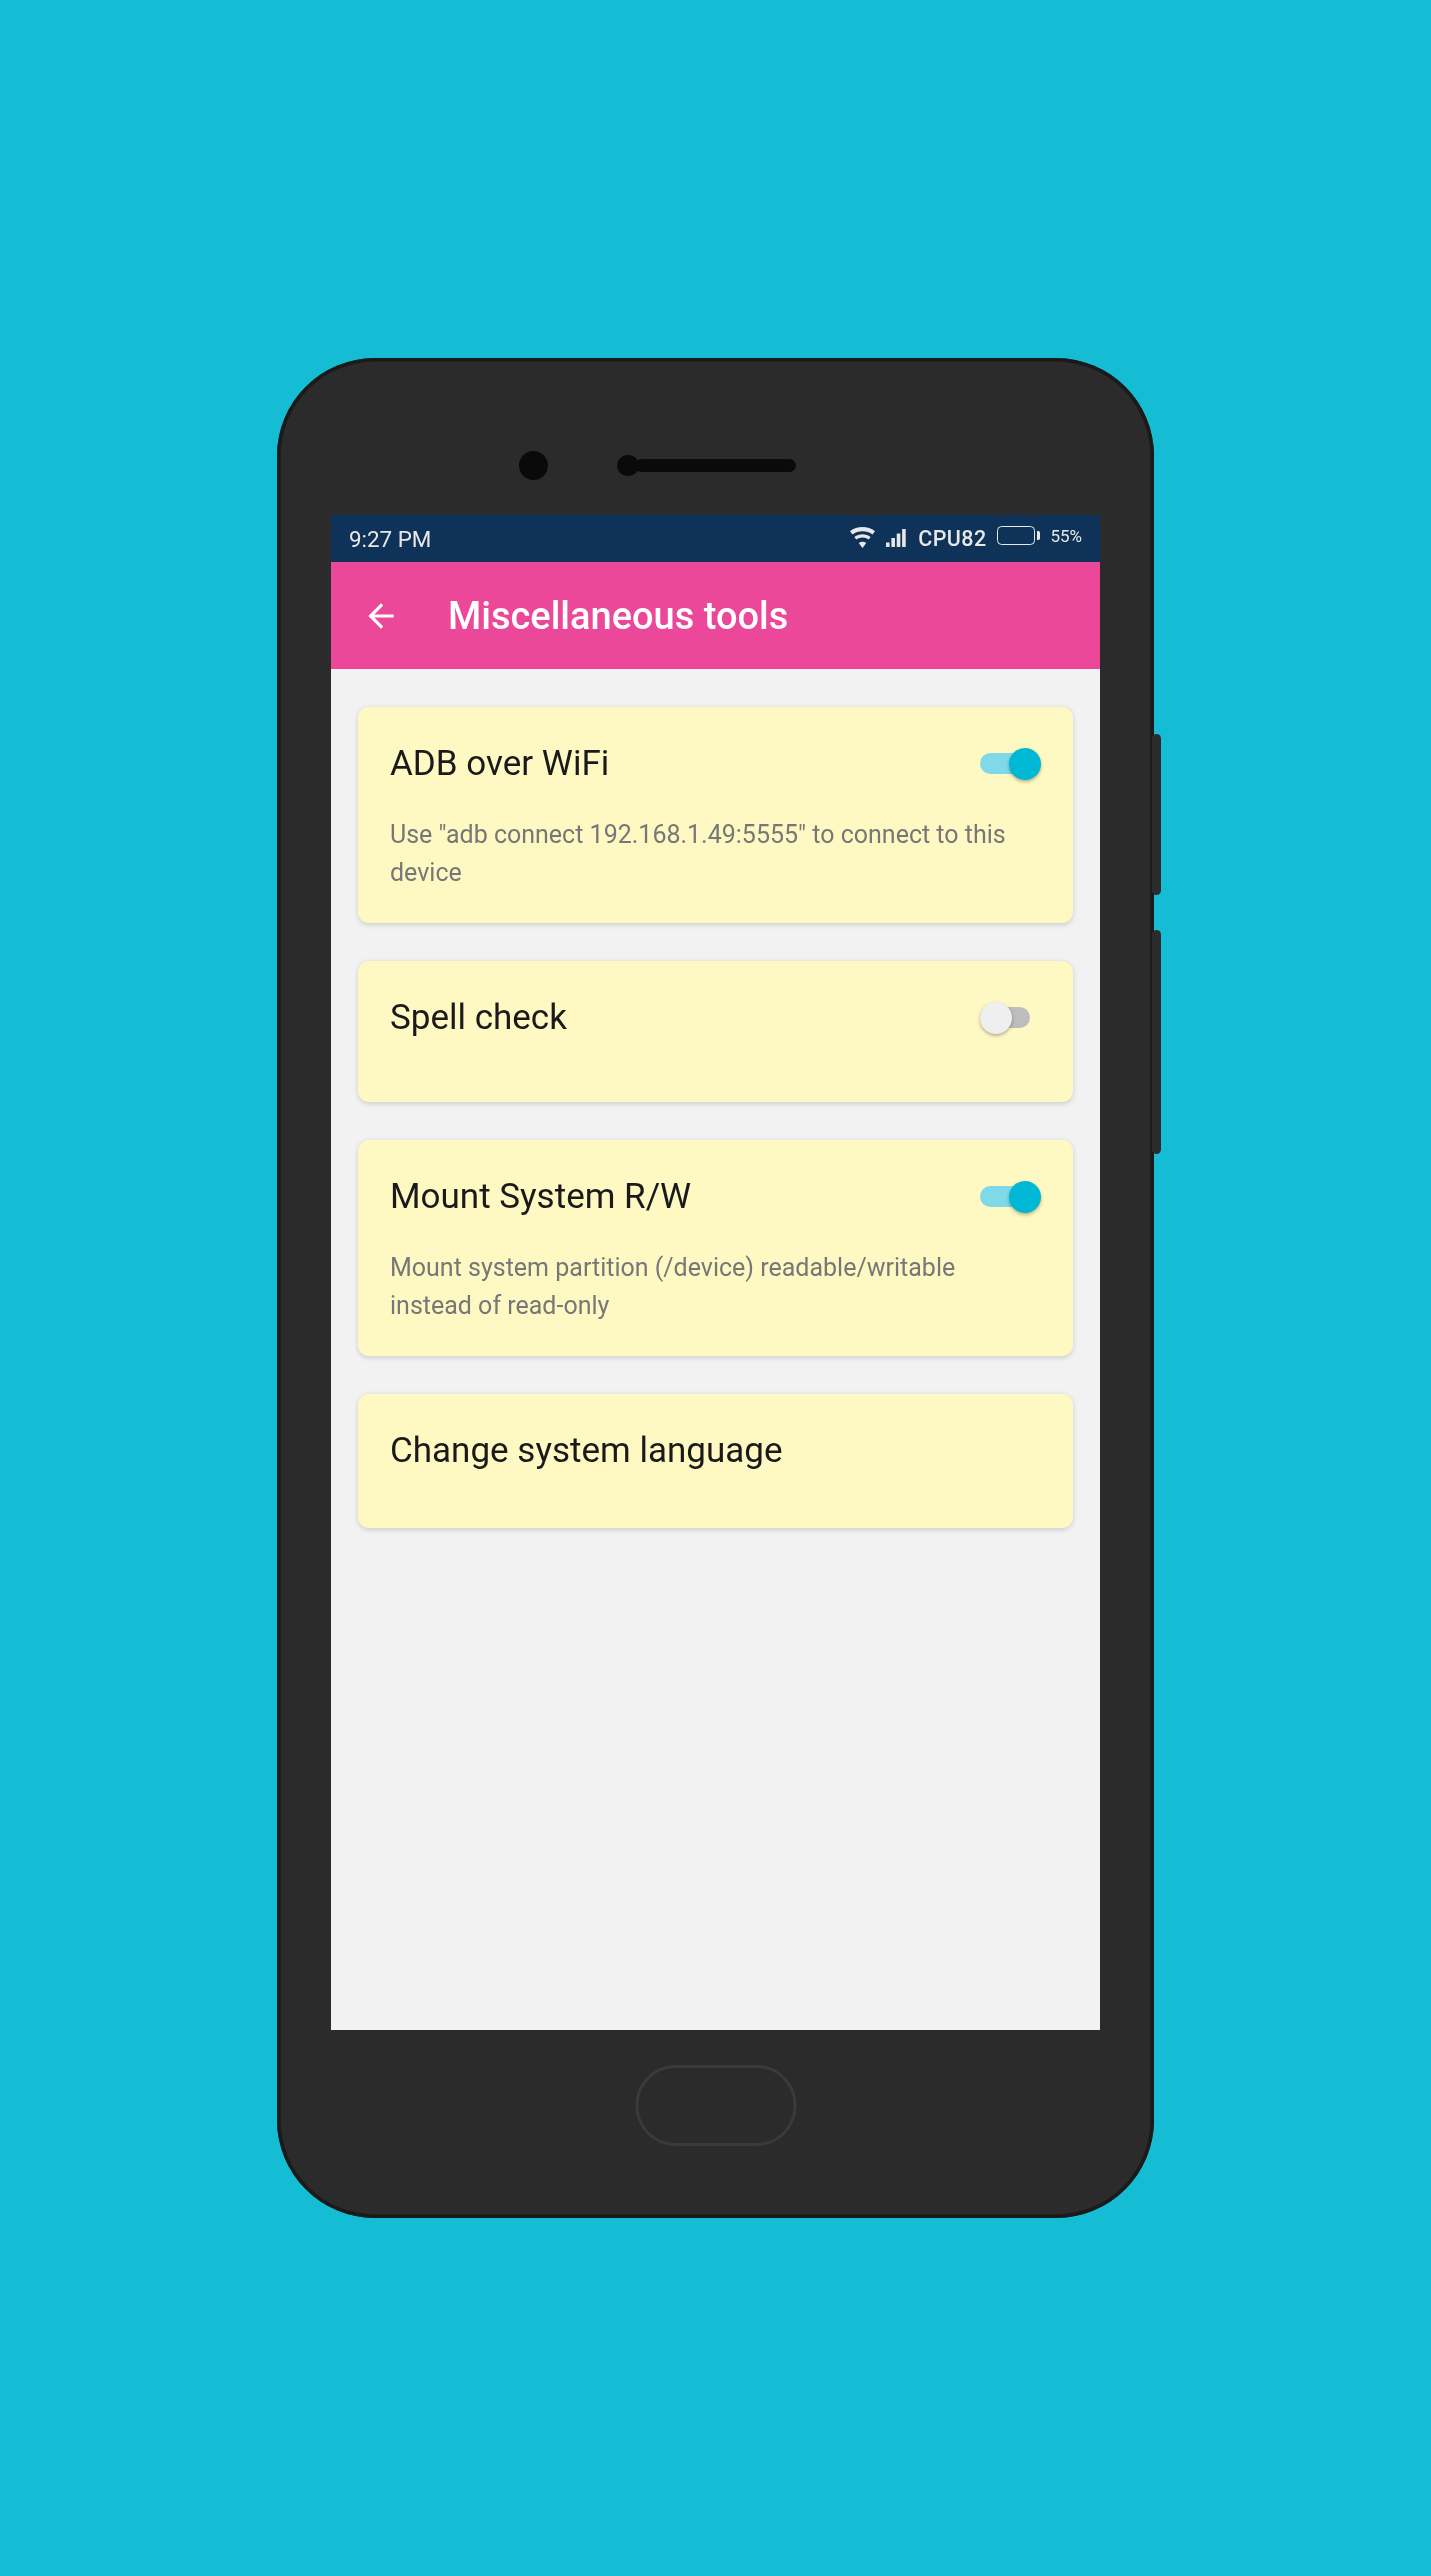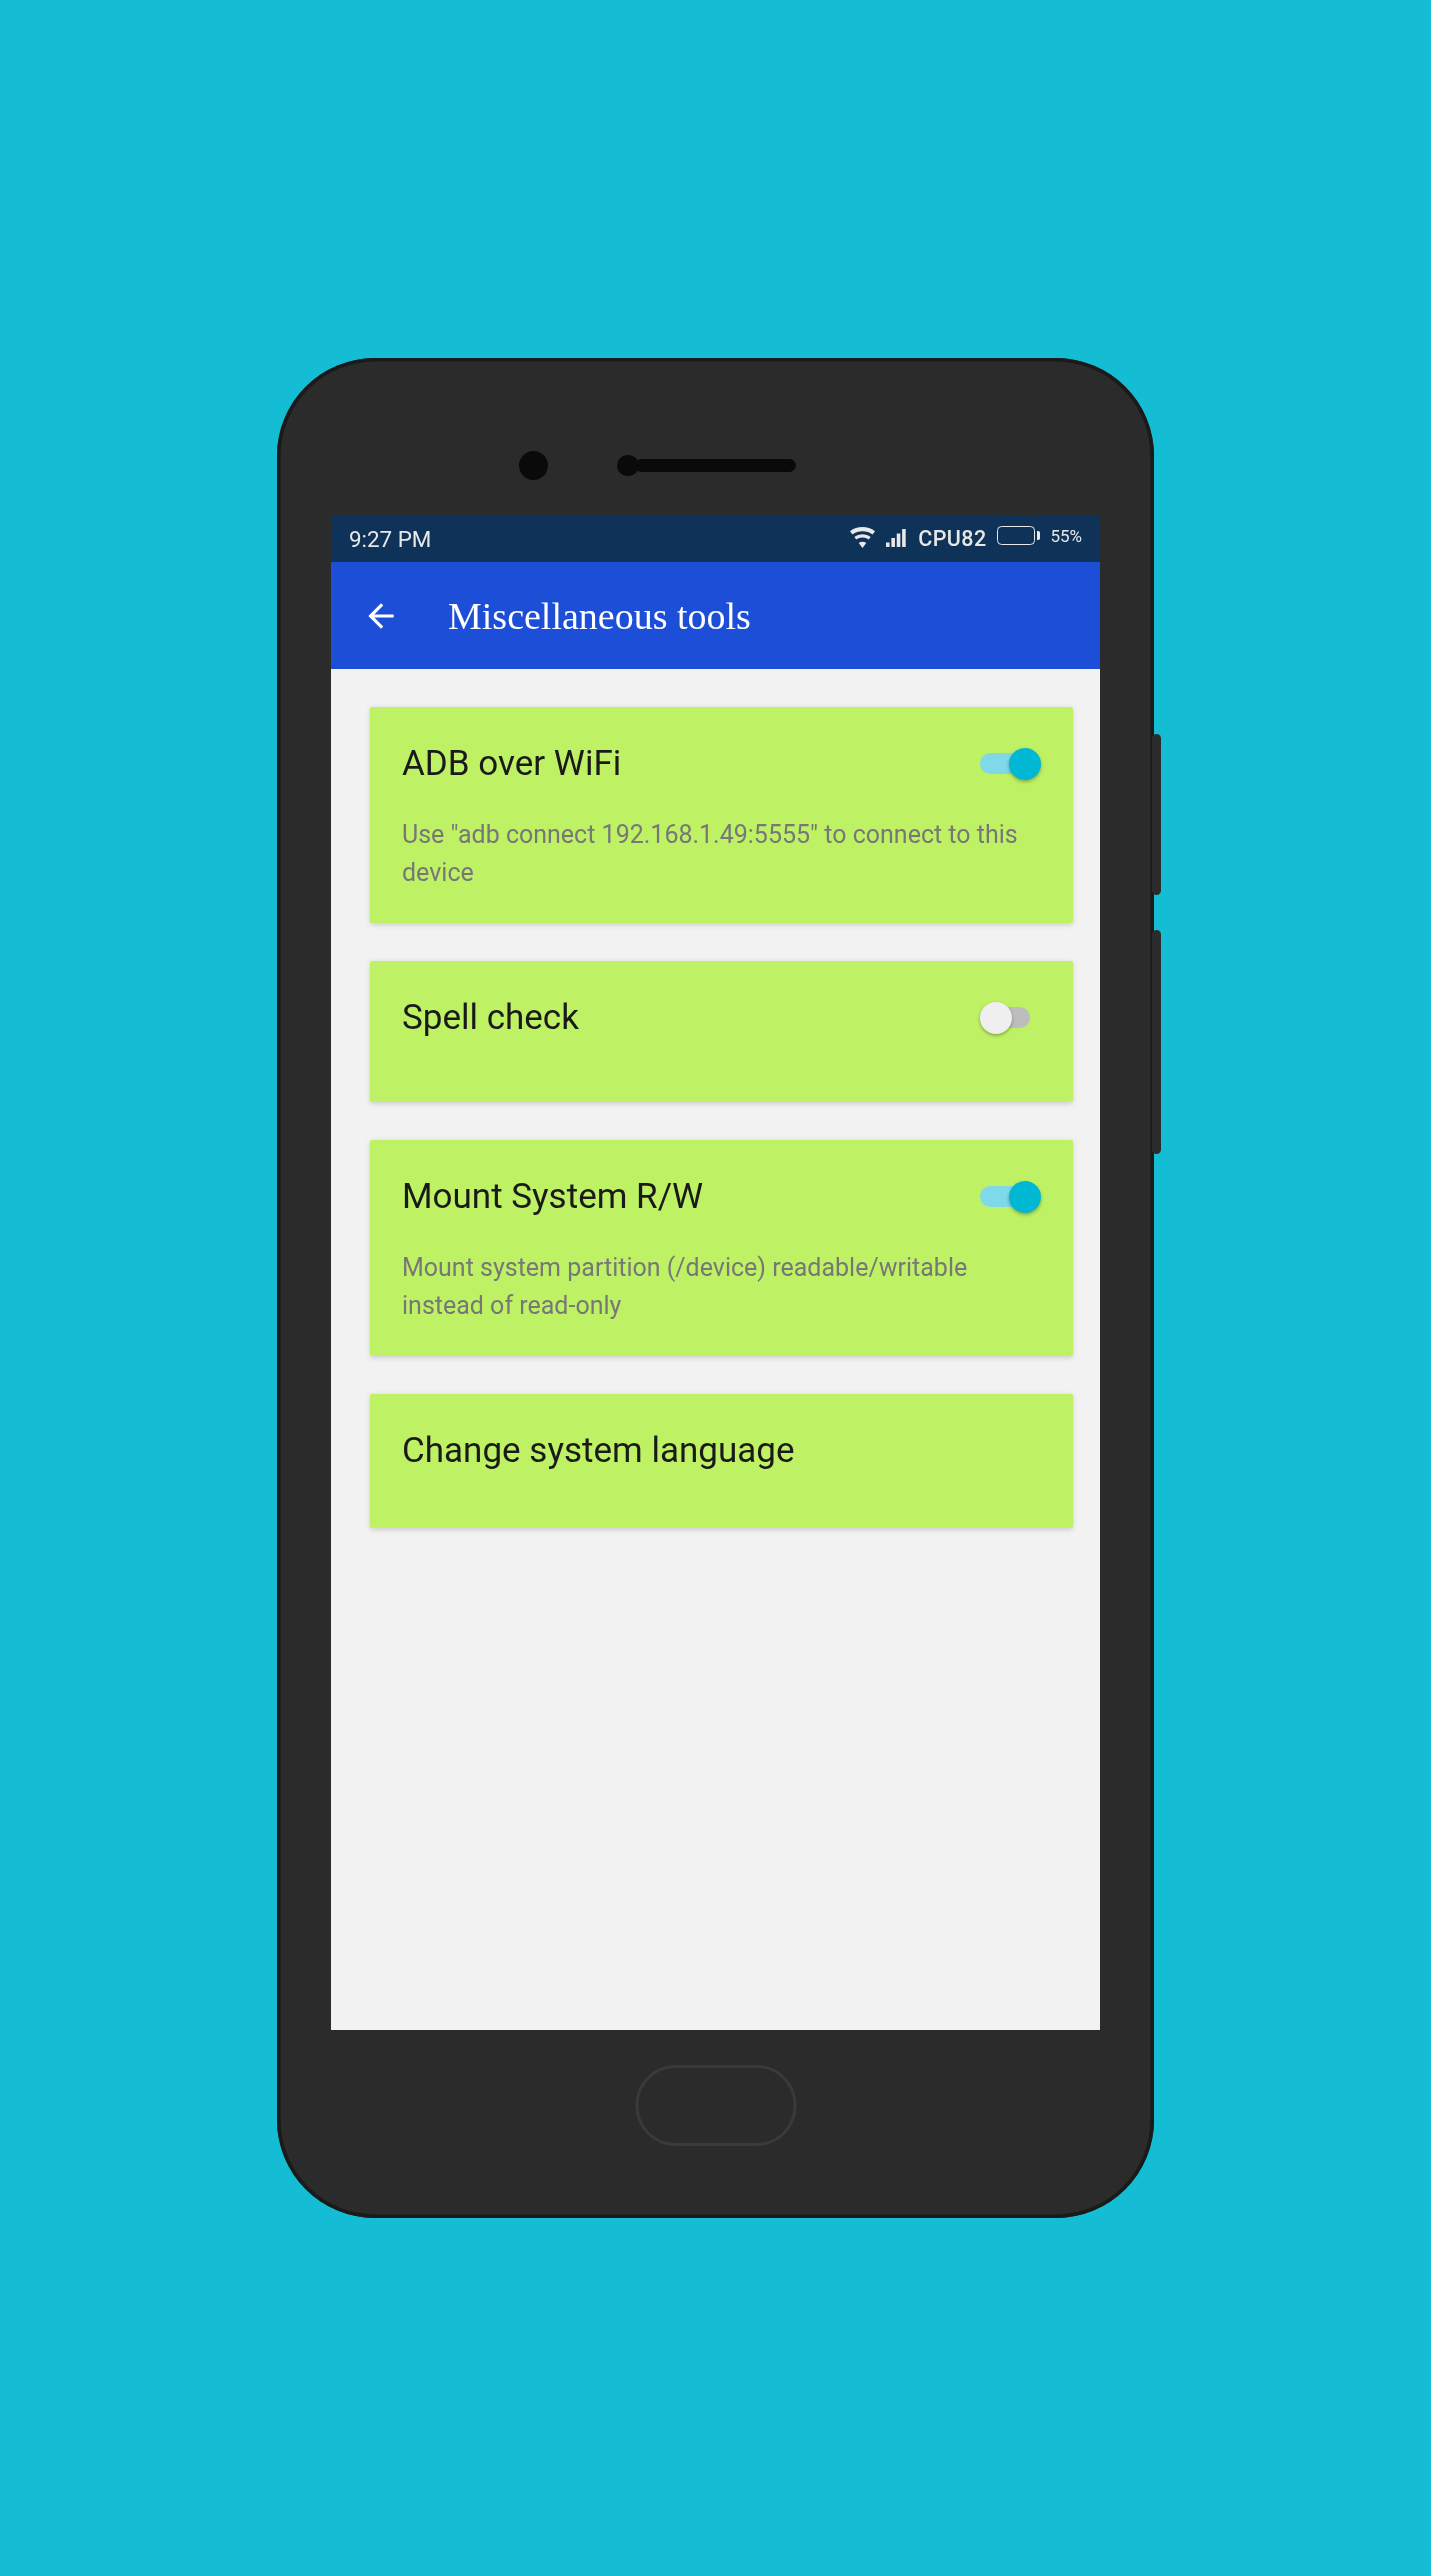--- a/index.html
+++ b/index.html
@@ -133,26 +133,25 @@
       border-radius: 1.8px;
     }
     .battery-tip {
       width: 2.7px;
       height: 9px;
       background: #e8e8e8;
       border-radius: 0 1.8px 1.8px 0;
     }
     .app-bar {
       height: 107px;
-      background: #1d4ed8;
+      background: #ec4899;
       display: flex;
       align-items: center;
       padding: 0 27px;
       gap: 45px;
-      font-family: Liberation Serif, serif;
     }
     .back-button {
       width: 45px;
       height: 45px;
       display: flex;
       align-items: center;
       justify-content: center;
       cursor: pointer;
     }
     .back-button svg {
@@ -165,25 +164,24 @@
       font-size: 38px;
       font-weight: 500;
     }
     .content {
       padding: 38px 27px;
       display: flex;
       flex-direction: column;
       gap: 38px;
     }
     .card {
-      background: #bef264;
-      border-radius: 2px;
+      background: #fef9c3;
+      border-radius: 11px;
       box-shadow: 0 1.8px 5.4px rgba(0,0,0,0.15);
       padding: 36px 32px 32px 32px;
-      margin-left: 12px;
     }
     .card-header {
       display: flex;
       align-items: center;
       justify-content: space-between;
       margin-bottom: 32px;
     }
     .card-header.no-margin {
       margin-bottom: 25px;
       align-items: center;

